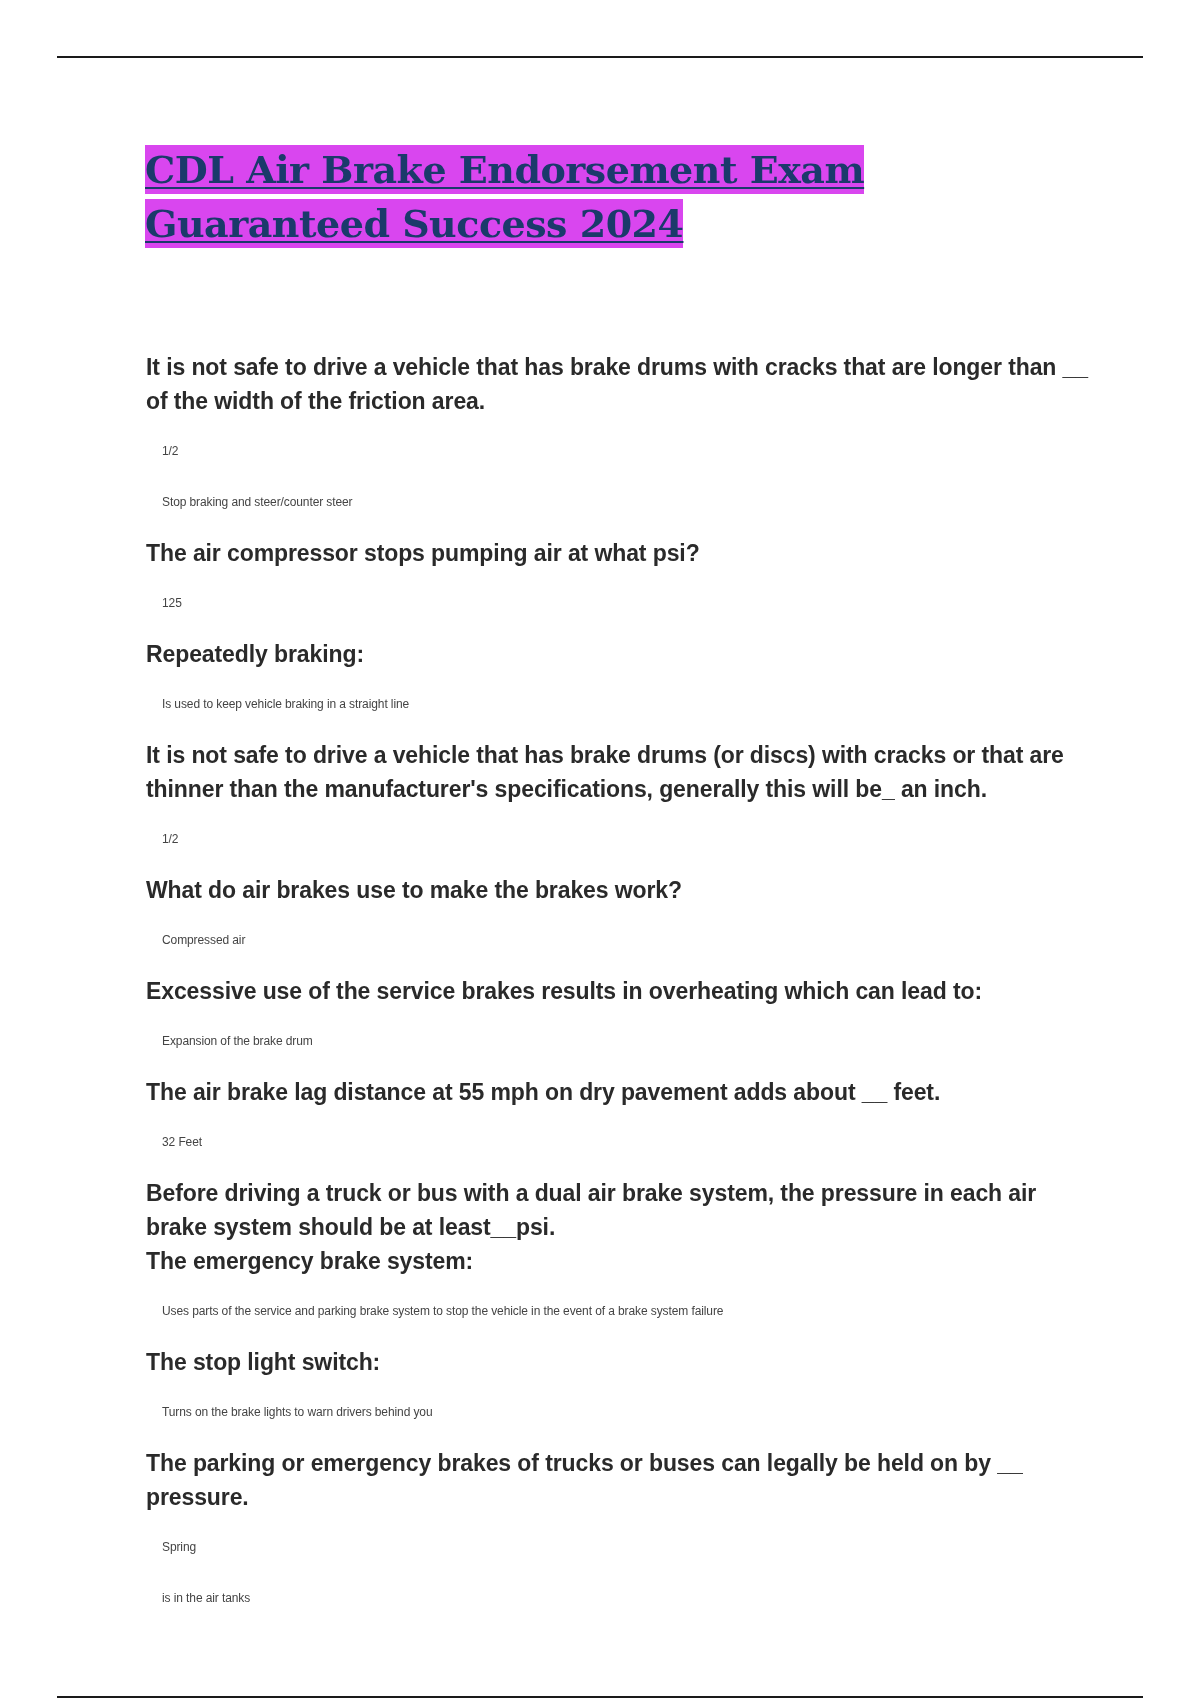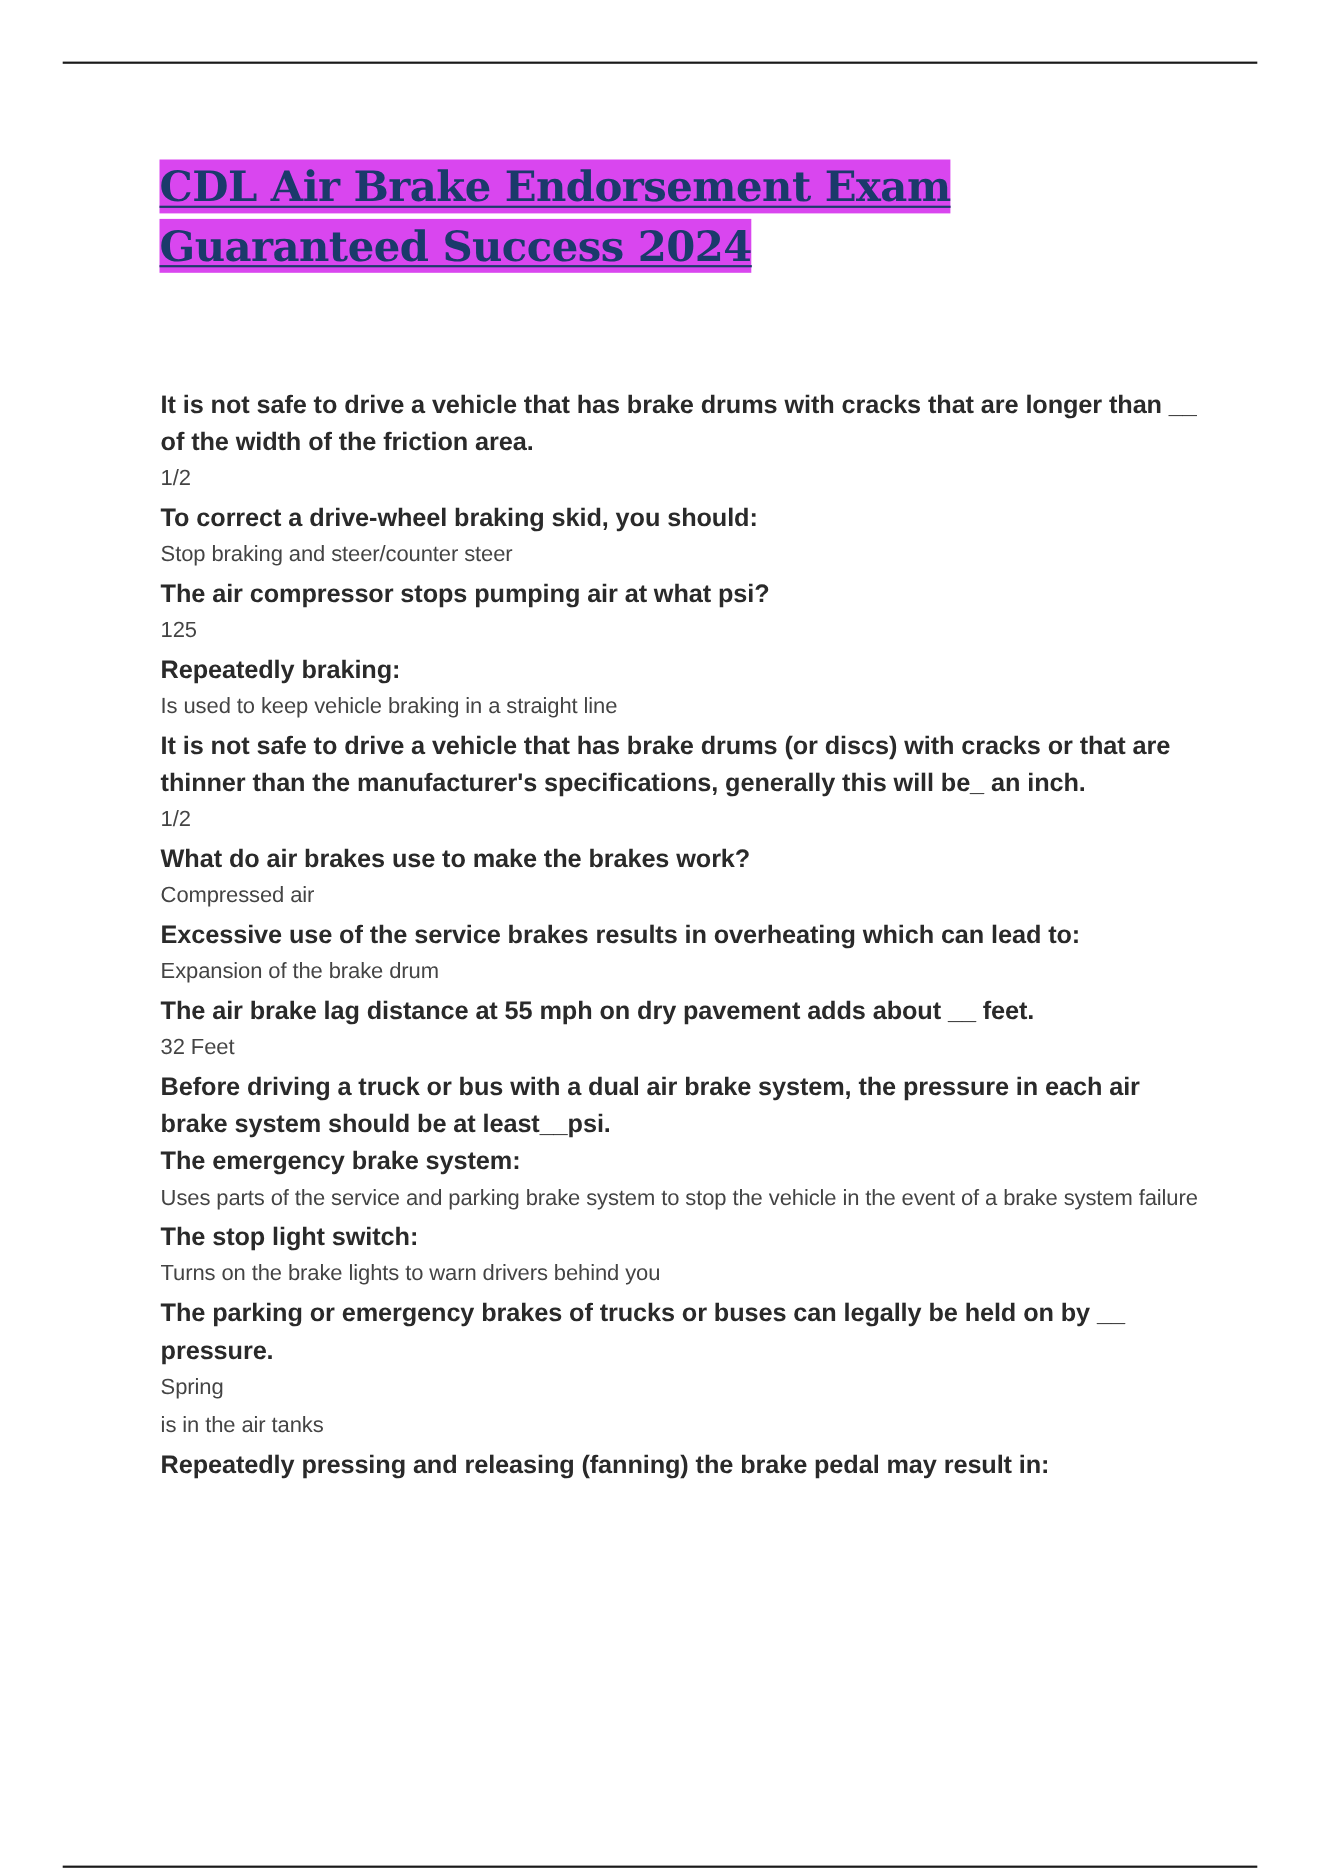--- a/index.html
+++ b/index.html
@@ -62,42 +62,41 @@
       font-weight: bold;
       color: #2a2a2a;
       font-size: 23px;
       line-height: 34px;
       margin: 0;
       letter-spacing: -0.1px;
     }
     .a {
       font-weight: normal;
       color: #444444;
-      font-size: 20px;
+      font-size: 12px;
       line-height: 35px;
-      margin: 0;
+      margin: 16px;
       letter-spacing: -0.1px;
     }
   </style>
 </head>
 <body>
 
 <div class="rule top"></div>
 
 <div class="title-wrap">
   <h1 class="title"><span class="hl">CDL Air Brake Endorsement Exam Guaranteed Success 2024</span></h1>
 </div>
 
 <ul class="qa-list">
   <li>
     <p class="q">It is not safe to drive a vehicle that has brake drums with cracks that are longer than __ of the width of the friction area.</p>
     <p class="a">1/2</p>
   </li>
   <li>
-    <p class="q">To correct a drive-wheel braking skid, you should:</p>
     <p class="a">Stop braking and steer/counter steer</p>
   </li>
   <li>
     <p class="q">The air compressor stops pumping air at what psi?</p>
     <p class="a">125</p>
   </li>
   <li>
     <p class="q">Repeatedly braking:</p>
     <p class="a">Is used to keep vehicle braking in a straight line</p>
   </li>
@@ -128,18 +127,15 @@
     <p class="q">The stop light switch:</p>
     <p class="a">Turns on the brake lights to warn drivers behind you</p>
   </li>
   <li>
     <p class="q">The parking or emergency brakes of trucks or buses can legally be held on by __ pressure.</p>
     <p class="a">Spring</p>
   </li>
   <li>
     <p class="a">is in the air tanks</p>
   </li>
-  <li>
-    <p class="q">Repeatedly pressing and releasing (fanning) the brake pedal may result in:</p>
-  </li>
 </ul>
 
 <div class="rule bottom"></div>
 
 </body></html>

